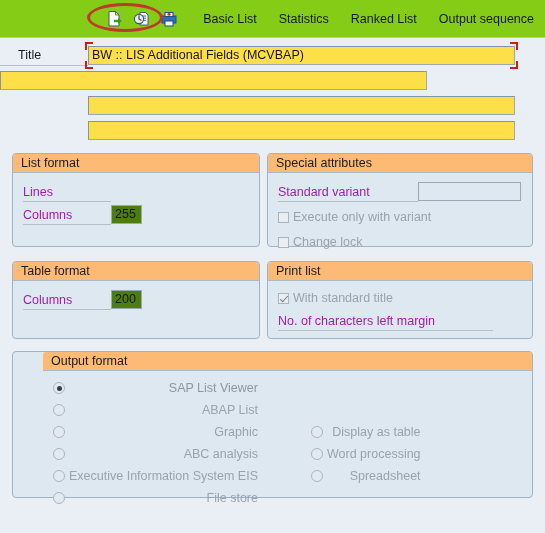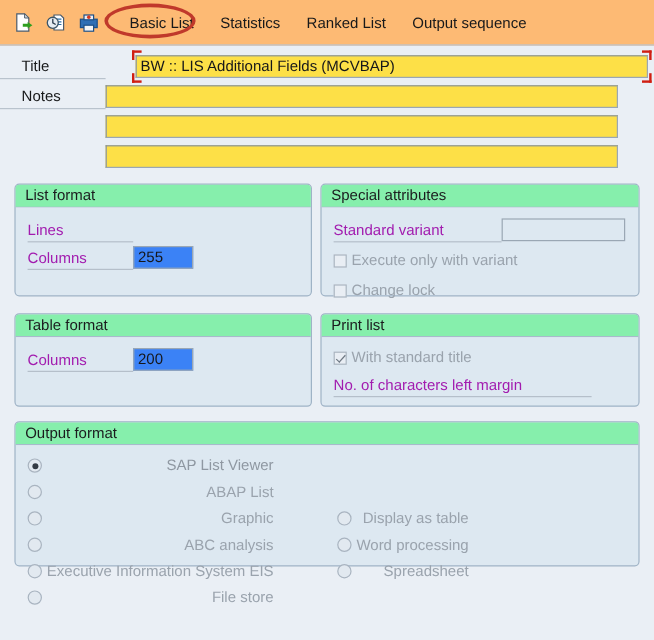--- a/index.html
+++ b/index.html
@@ -15,24 +15,25 @@
     color: #1a1a1a;
     overflow: hidden;
     position: relative;
   }
 
   
   .toolbar {
     position: absolute;
     left: 0; top: 0;
     width: 545px; height: 37px;
-    background: #fdba74;
+    background: #84cc16;
     border-bottom: 1px solid #b6c4d4;
     display: flex;
     align-items: center;
+    justify-content: flex-end;
   }
   .tb-icons {
     display: flex;
     align-items: center;
     padding-left: 11px;
     gap: 9px;
   }
   .tb-icon {
     width: 18px; height: 18px;
     display: block;
@@ -147,21 +148,21 @@
     background: #dde8f1;
     border: 1px solid #9fb3c6;
     border-radius: 4px;
   }
   .grp-hd {
     height: 18px;
     line-height: 18px;
     font-size: 12.5px;
     color: #1b1c1e;
     padding-left: 8px;
-    background: #86efac;
+    background: #fdba74;
     border-bottom: 1px solid #a8bacb;
     border-radius: 3px 3px 0 0;
   }
   .grp-body {
     position: relative;
     padding: 6px 0 0 0;
   }
 
   .frow {
     display: flex;
@@ -173,23 +174,23 @@
   .flbl {
     font-size: 12.5px;
     color: #a21caf;
     border-bottom: 1px solid #b5bfca;
     height: 20px;
     line-height: 20px;
     box-sizing: border-box;
   }
 
   .numbox {
-    background: #3b82f6;
+    background: #4d7c0f;
     border: 1px solid #9aa7b4;
-    width: 50px;
+    width: 31px;
     height: 19px;
     line-height: 19px;
     font-size: 12.5px;
     text-align: left;
     padding: 0 3px;
     box-sizing: border-box;
     font-family: "Liberation Sans", sans-serif;
     color: #16171a;
     outline: none;
   }
@@ -306,30 +307,29 @@
     <div class="tab active">Basic List</div>
     <div class="tab">Statistics</div>
     <div class="tab">Ranked List</div>
     <div class="tab">Output sequence</div>
   </div>
 </div>
 <div class="anno-oval"></div>
 
 <div class="form-area">
 
-  <div class="row" style="margin-top:7px;gap:25px;">
+  <div class="row" style="margin-top:7px;">
     <div class="lbl">Title</div>
     <div class="focus-wrap">
       <input class="inp wide" value="BW :: LIS Additional Fields (MCVBAP)" style="">
       <span class="br-bl"></span><span class="br-br"></span>
     </div>
   </div>
 
   <div class="row">
-    <div class="lbl">Notes</div>
     <input class="inp wide" value="" style="">
   </div>
 
   <div class="row">
     <div class="lbl nounder"></div>
     <input class="inp wide" value="" style="">
   </div>
 
   <div class="row">
     <div class="lbl nounder"></div>
@@ -384,21 +384,21 @@
     <div class="cbrow" style="margin-top:1px;">
       <span class="cbox checked"></span>
       <span class="cblabel">With standard title</span>
     </div>
     <div class="frow">
       <div class="flbl" style="width:215px; color:#a21caf;">No. of characters left margin</div>
     </div>
   </div>
 </div>
 
-<div class="grp" style="left:12px; top:351px; width:521px; height:121px;">
+<div class="grp" style="left:12px; top:351px; width:521px; height:147px;padding-left:30px;">
   <div class="grp-hd">Output format</div>
   <div class="grp-body" style="padding:0;">
 
     <div class="col-left">
       <div class="rdrow">
         <span class="radio sel"></span>
         <span class="rdlabel strong">SAP List Viewer</span>
       </div>
       <div class="rdrow">
         <span class="radio"></span>

